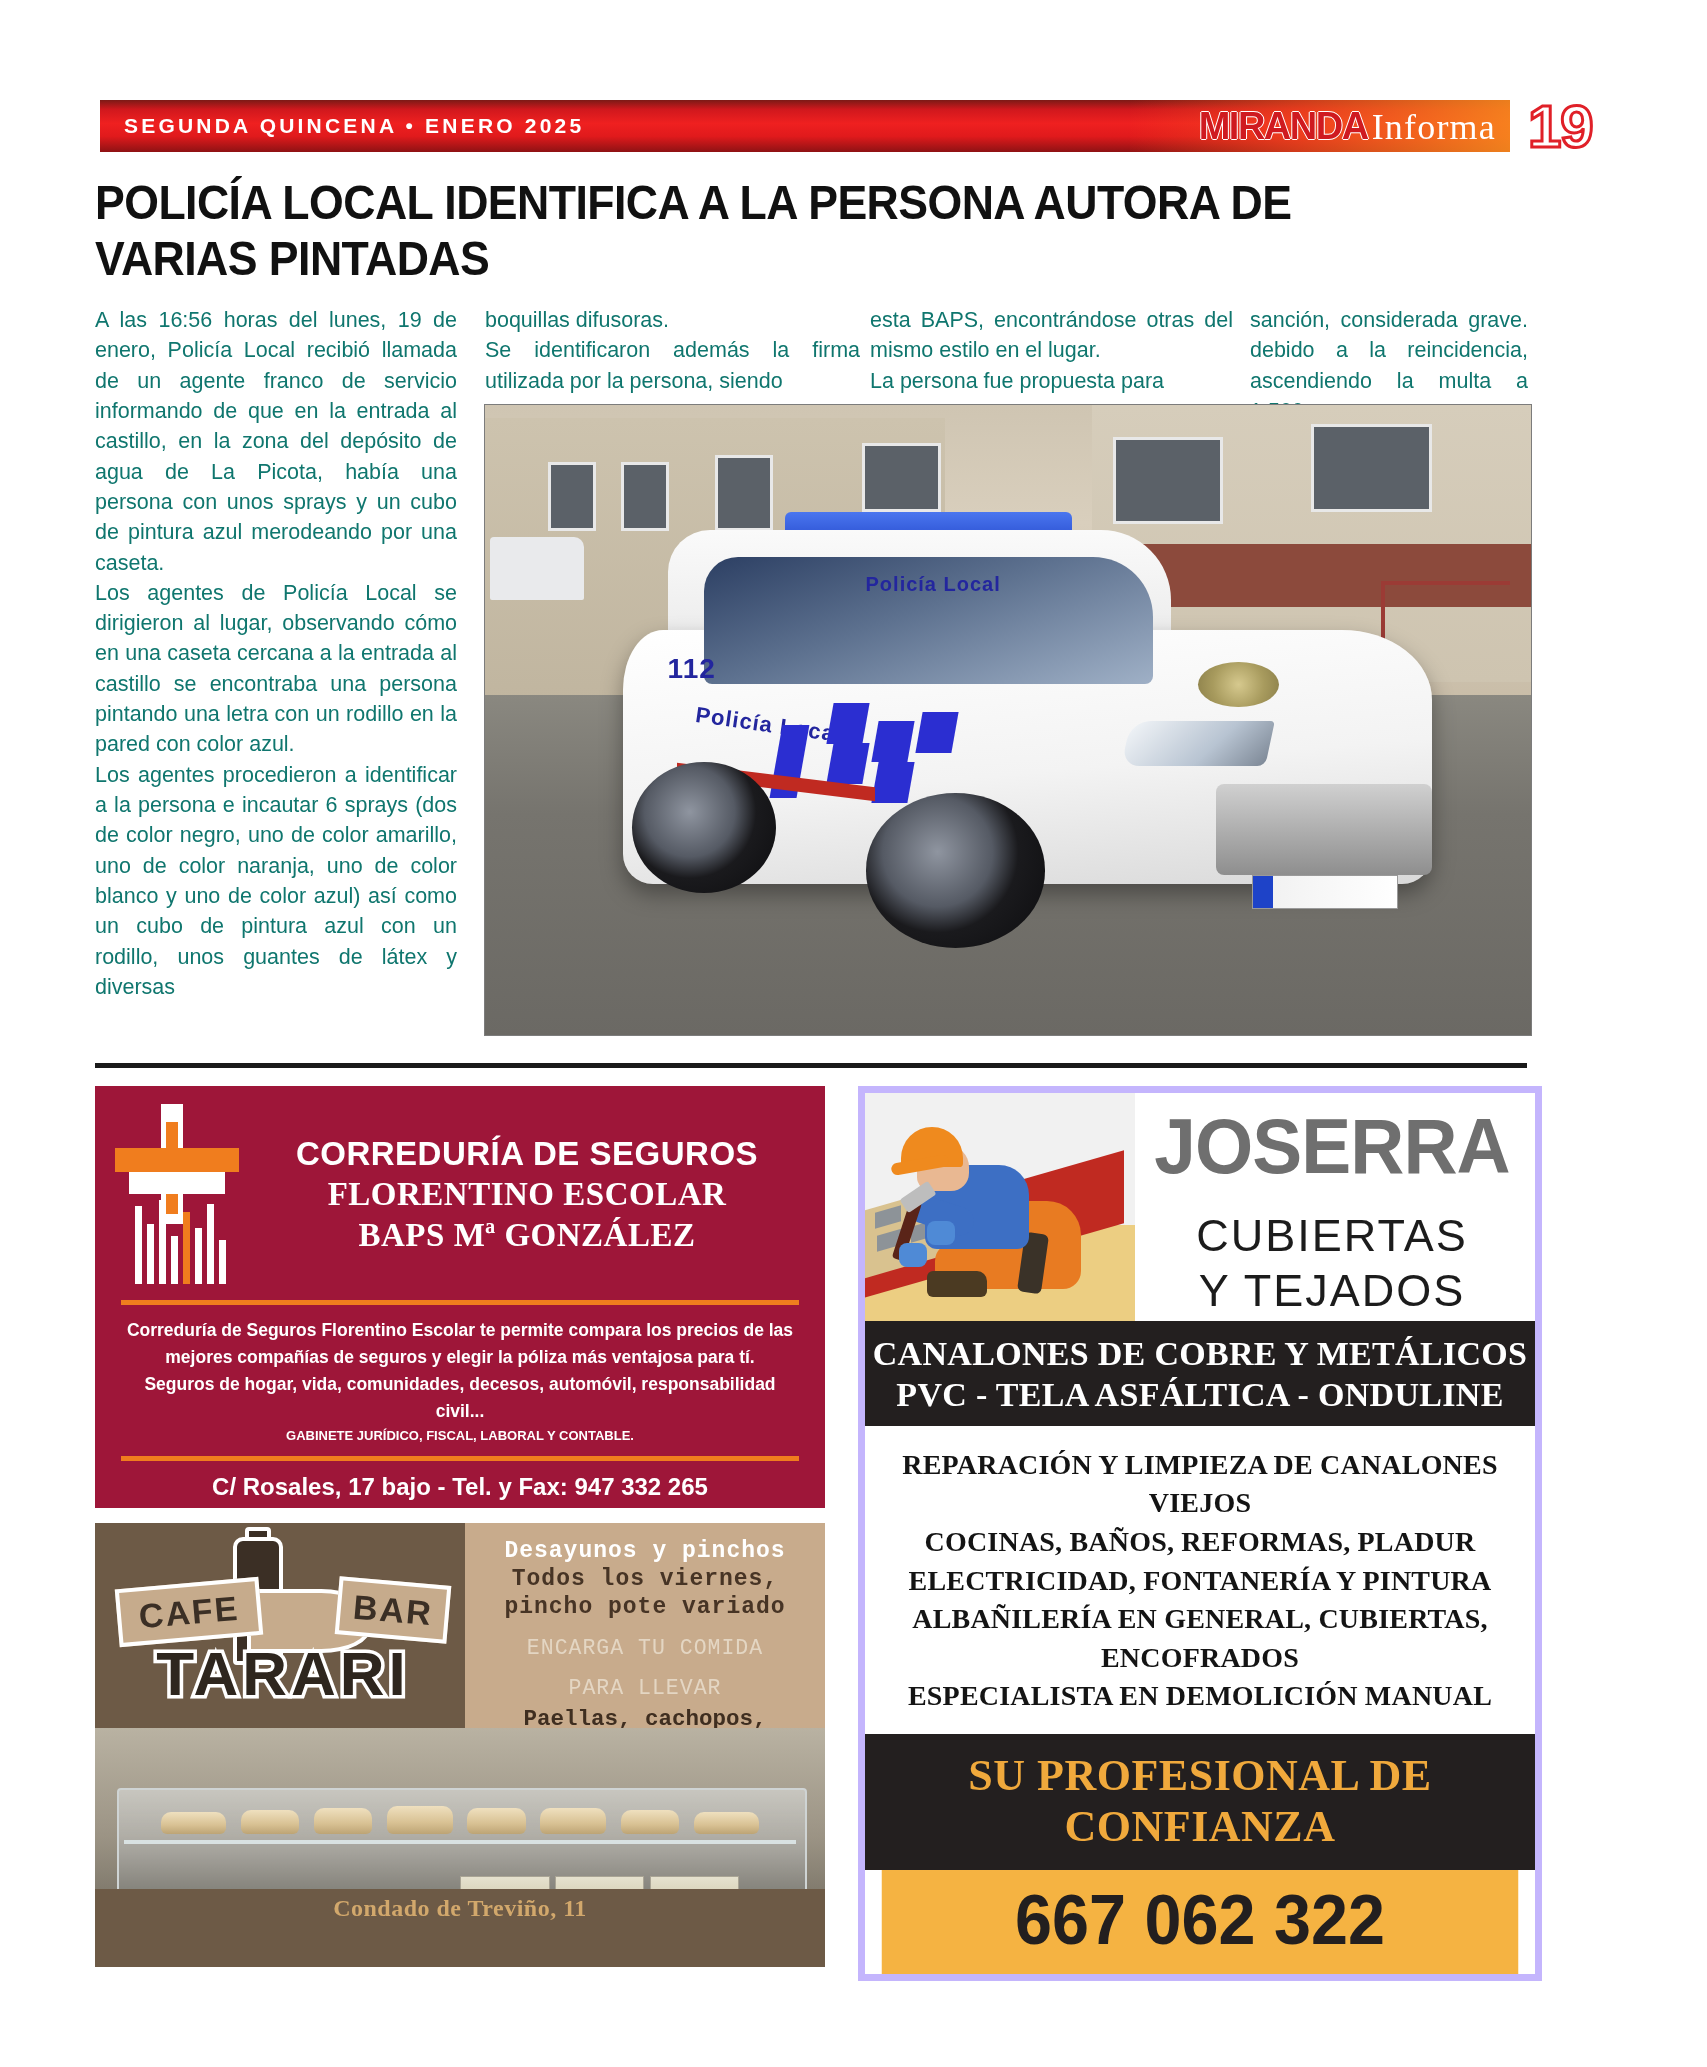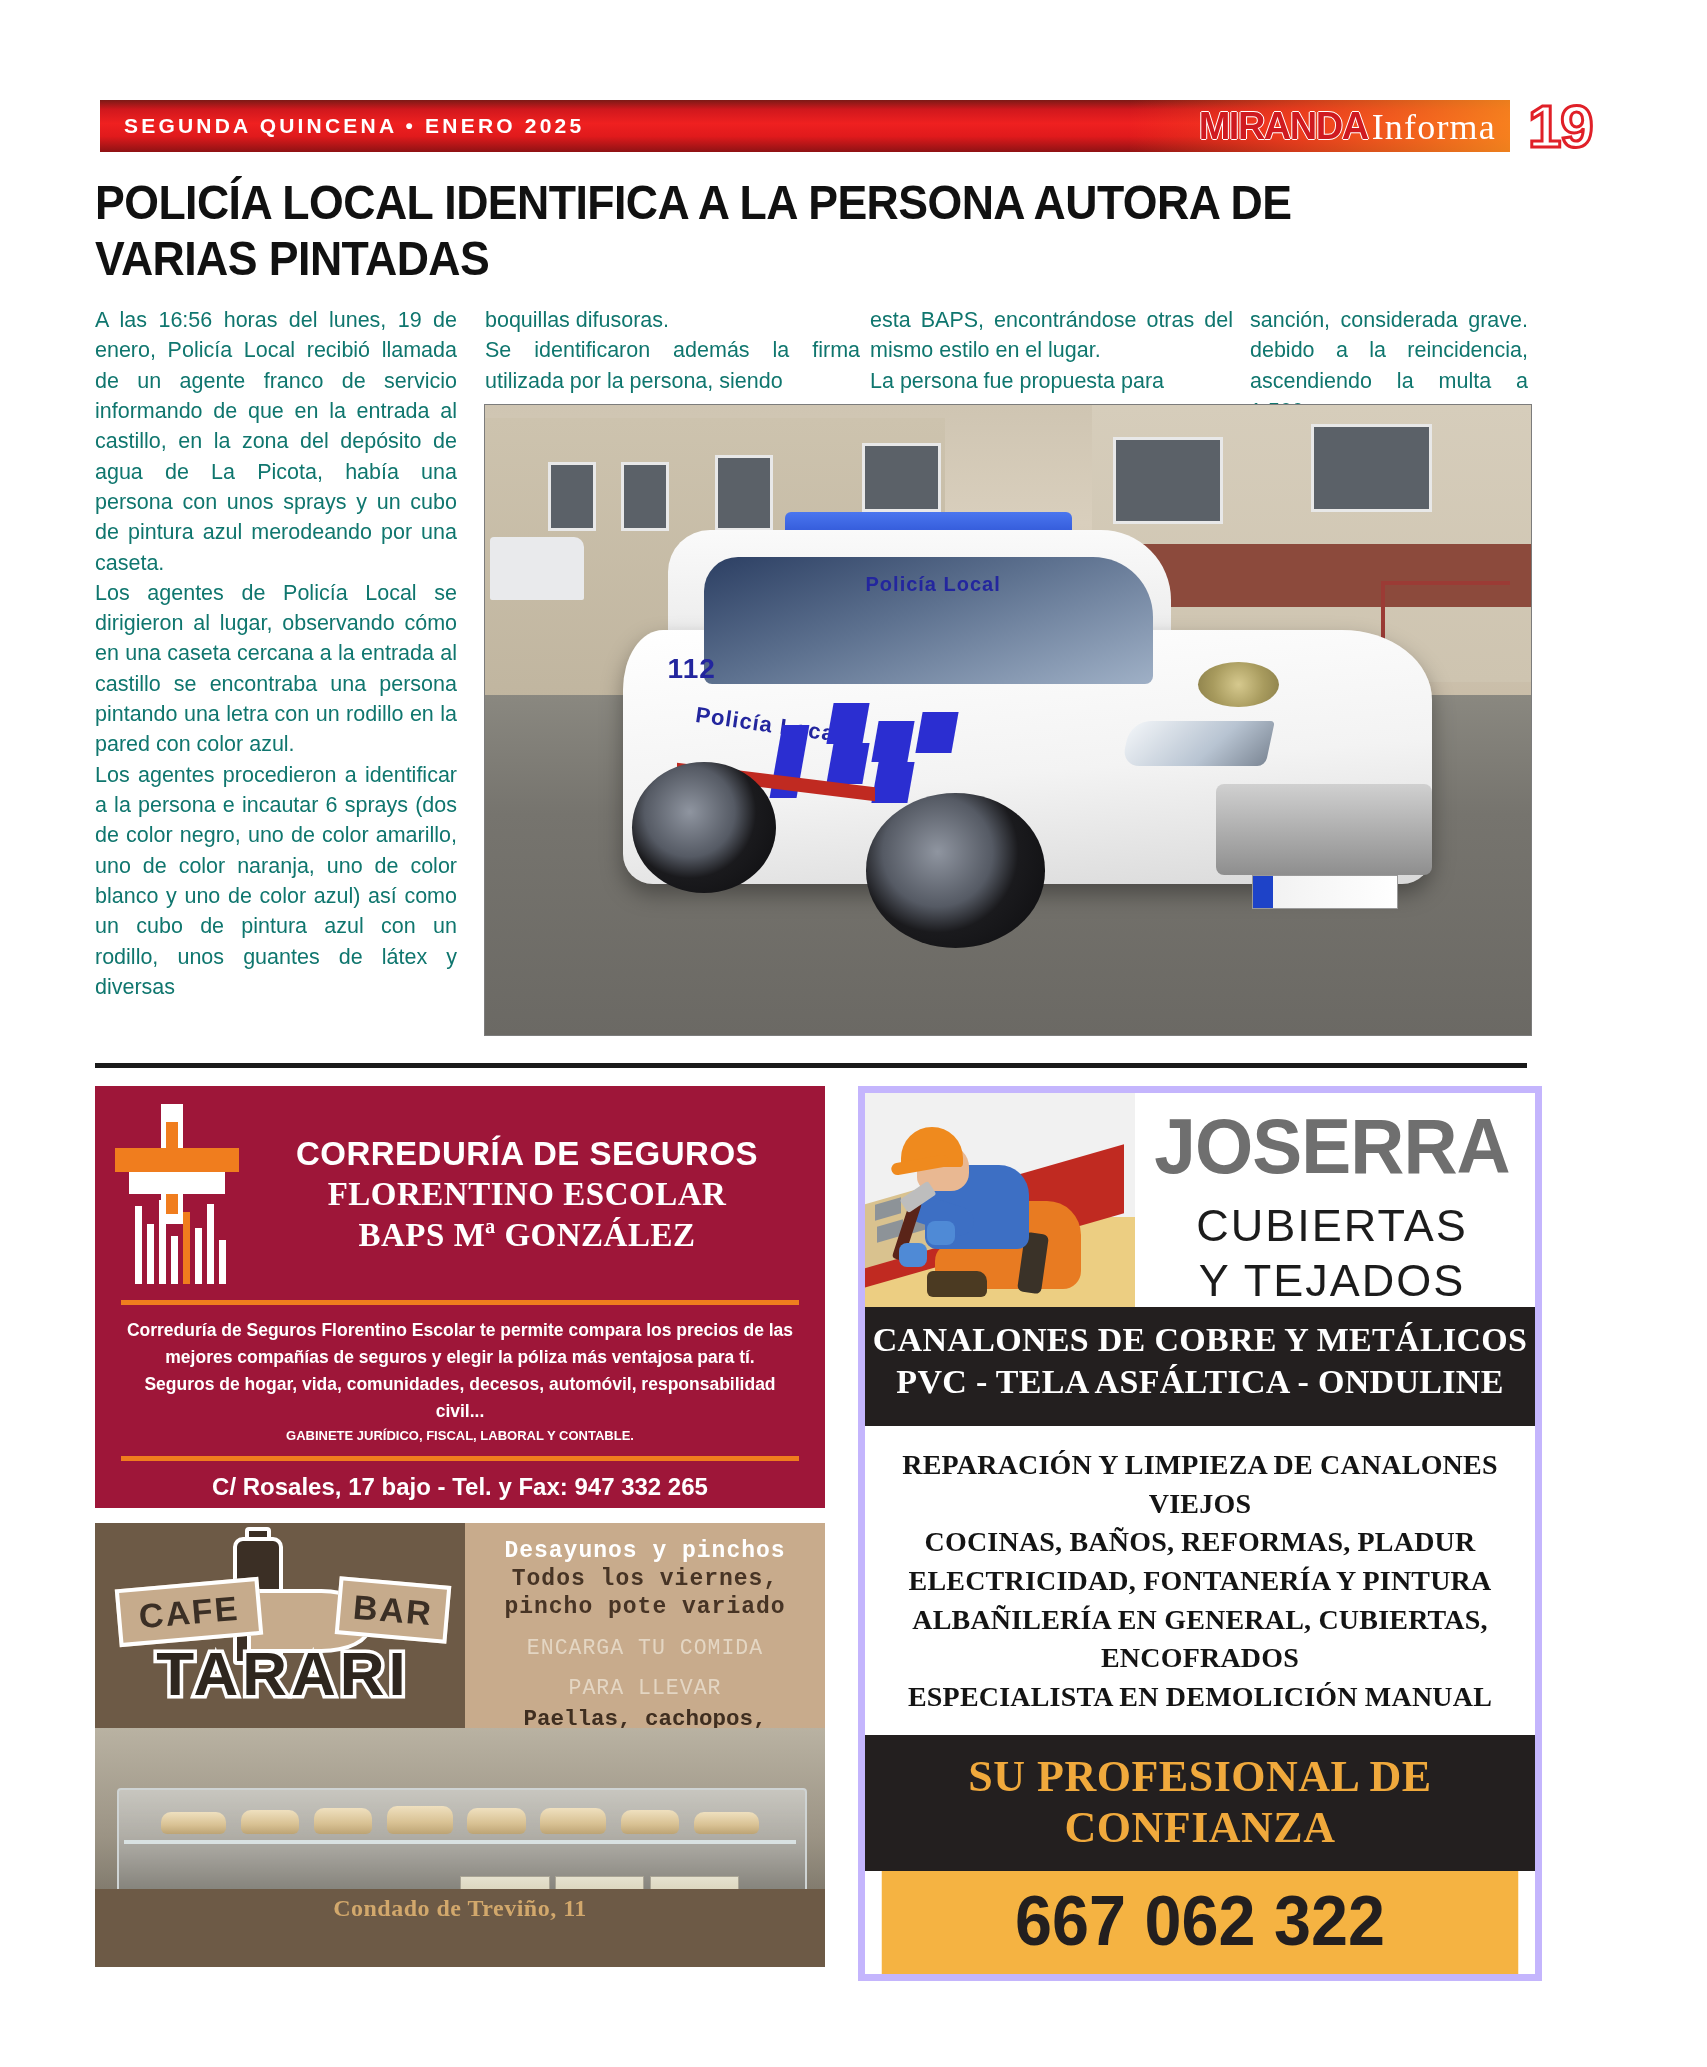--- a/index.html
+++ b/index.html
@@ -472,25 +472,25 @@
   }
   .jos-name {
     font-family:"Liberation Sans", sans-serif;
     font-weight:bold; font-size: 78px; color:#6f6f6f;
     letter-spacing: -1px; line-height:1.0; transform: scaleX(0.96);
     transform-origin:center;
   }
   .jos-sub {
     font-family:"Liberation Sans", sans-serif;
     font-weight: normal; font-size: 45px; color:#1c1c1c;
-    letter-spacing: 2px; line-height: 1.18; margin-top: 14px;
+    letter-spacing: 2px; line-height: 1.18; margin-top: 24px;
   }
   .jos-band-black {
     background:#231f1f; color:#ffffff; text-align:center;
-    padding: 12px 6px 24px 6px;
+    padding: 12px 6px 10px 6px;
     font-family:"Liberation Serif", serif; font-weight:bold;
     font-size: 34px; line-height:1.22; letter-spacing:0.3px;
   }
   .jos-services {
     background:#ffffff; color:#141414; text-align:center;
     padding: 20px 8px 18px 8px; flex:1;
     font-family:"Liberation Serif", serif; font-weight:bold;
     font-size: 28px; line-height:1.38; letter-spacing:0.2px;
   }
   .jos-band-trust {

